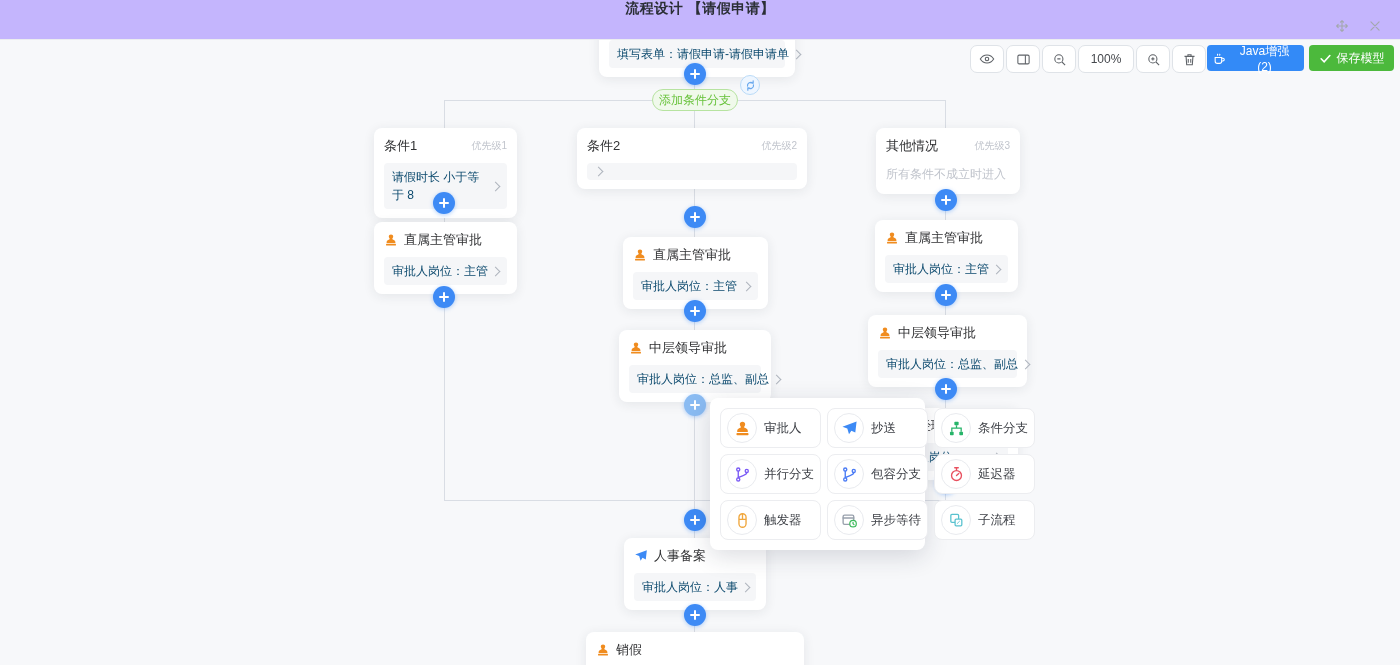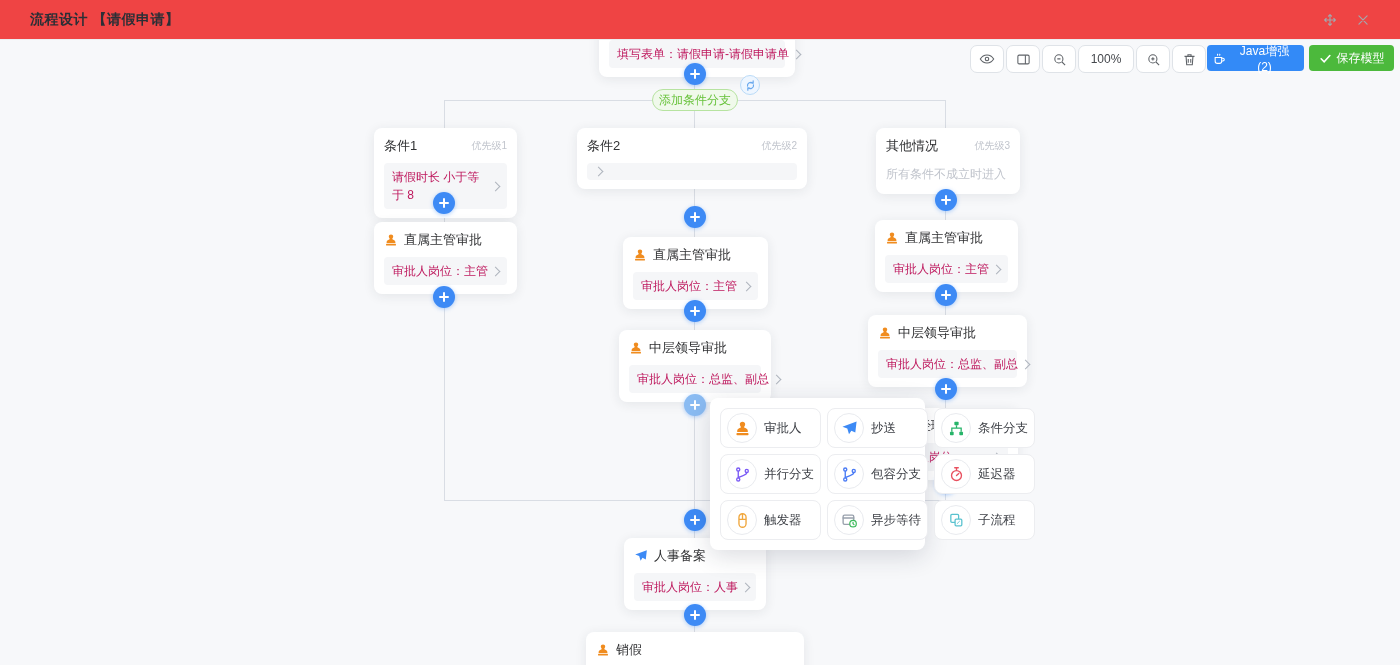--- a/index.html
+++ b/index.html
@@ -1,20 +1,20 @@
 <!DOCTYPE html>
 <html><head>
 <meta charset="utf-8">
 <style>
   html,body{margin:0;padding:0;}
   body{font-family:"Liberation Sans","DejaVu Sans",sans-serif;}
   .screen{position:relative;width:1400px;height:665px;background:#fff;overflow:hidden;}
 
   
-  .hdr{position:absolute;left:0;top:0;width:100%;height:40px;background:#ef4444;border-bottom:1px solid #ebedf0;display:flex;align-items:center;padding:0 30px;box-sizing:border-box;z-index:20;}
+  .hdr{position:absolute;left:0;top:0;width:100%;height:40px;background:#c4b5fd;border-bottom:1px solid #ebedf0;display:flex;align-items:center;padding:0 18px;box-sizing:border-box;z-index:20;flex-direction:column;}
   .hdr-title{font-size:14px;font-weight:700;color:#2b2f36;letter-spacing:.5px;}
   .hdr-icons{margin-left:auto;display:flex;gap:18px;align-items:center;}
   .hicon{display:flex;align-items:center;justify-content:center;cursor:pointer;}
 
   
   .canvas{position:absolute;left:0;top:40px;width:1400px;height:625px;background:#f7f8fa;overflow:hidden;}
 
   
   .vl{position:absolute;width:1px;background:#d9dde4;z-index:1;}
   .hl{position:absolute;height:1px;background:#d9dde4;z-index:1;}
@@ -23,21 +23,21 @@
   .plus{position:absolute;width:22px;height:22px;margin:-11px 0 0 -11px;border-radius:50%;background:#3d8af5;z-index:3;cursor:pointer;box-shadow:0 1px 4px rgba(61,138,245,.4);}
   .plus::before,.plus::after{content:"";position:absolute;left:50%;top:50%;background:#fff;border-radius:1px;}
   .plus::before{width:10px;height:2px;transform:translate(-50%,-50%);}
   .plus::after{width:2px;height:10px;transform:translate(-50%,-50%);}
   .plus.active{background:#8abbf2;}
 
   
   .card{position:absolute;background:#fff;border-radius:8px;box-shadow:0 2px 12px rgba(30,40,60,.09);padding:9px 10px;box-sizing:border-box;z-index:2;font-size:13px;cursor:pointer;}
   .card-title{display:flex;align-items:center;gap:6px;color:#303133;font-weight:500;margin-bottom:8px;white-space:nowrap;}
   .card-title .prio{margin-left:auto;color:#c0c4cc;font-weight:400;font-size:10px;}
-  .card-detail{background:#f5f6f8;border-radius:4px;padding:5px 8px;font-size:12px;color:#be185d;display:flex;align-items:center;gap:4px;}
+  .card-detail{background:#f5f6f8;border-radius:4px;padding:5px 8px;font-size:12px;color:#0c4a6e;display:flex;align-items:center;gap:4px;}
   .card-detail .txt{flex:1;line-height:1.5;}
   .plain{background:transparent;color:#c0c4cc;padding:2px 0;}
   .chev{width:6px;height:6px;border-right:1.5px solid #aeb4bd;border-bottom:1.5px solid #aeb4bd;transform:rotate(-45deg);flex:none;}
   .icn{display:flex;align-items:center;flex:none;}
 
   
   .pill{position:absolute;left:652px;top:49px;width:86px;height:22px;line-height:20px;text-align:center;background:#f0f9eb;border:1px solid #b7e3a1;color:#67c23a;border-radius:12px;font-size:12px;z-index:3;box-sizing:border-box;cursor:pointer;}
   .loop{position:absolute;left:740px;top:35px;width:20px;height:20px;border-radius:50%;background:#eef6ff;border:1px solid #badbf8;display:flex;align-items:center;justify-content:center;z-index:4;box-sizing:border-box;cursor:pointer;}
 
   

